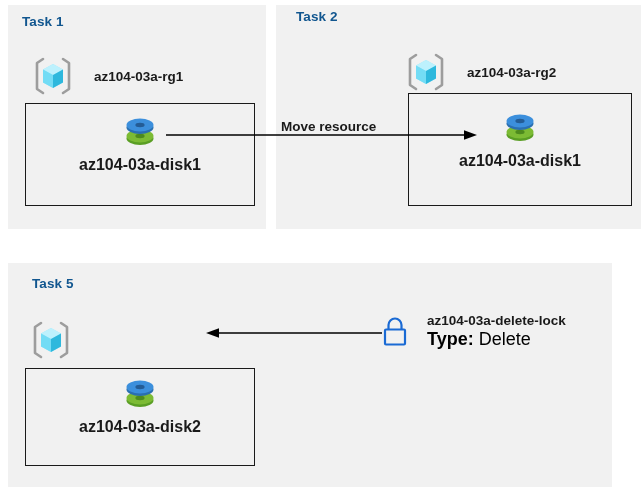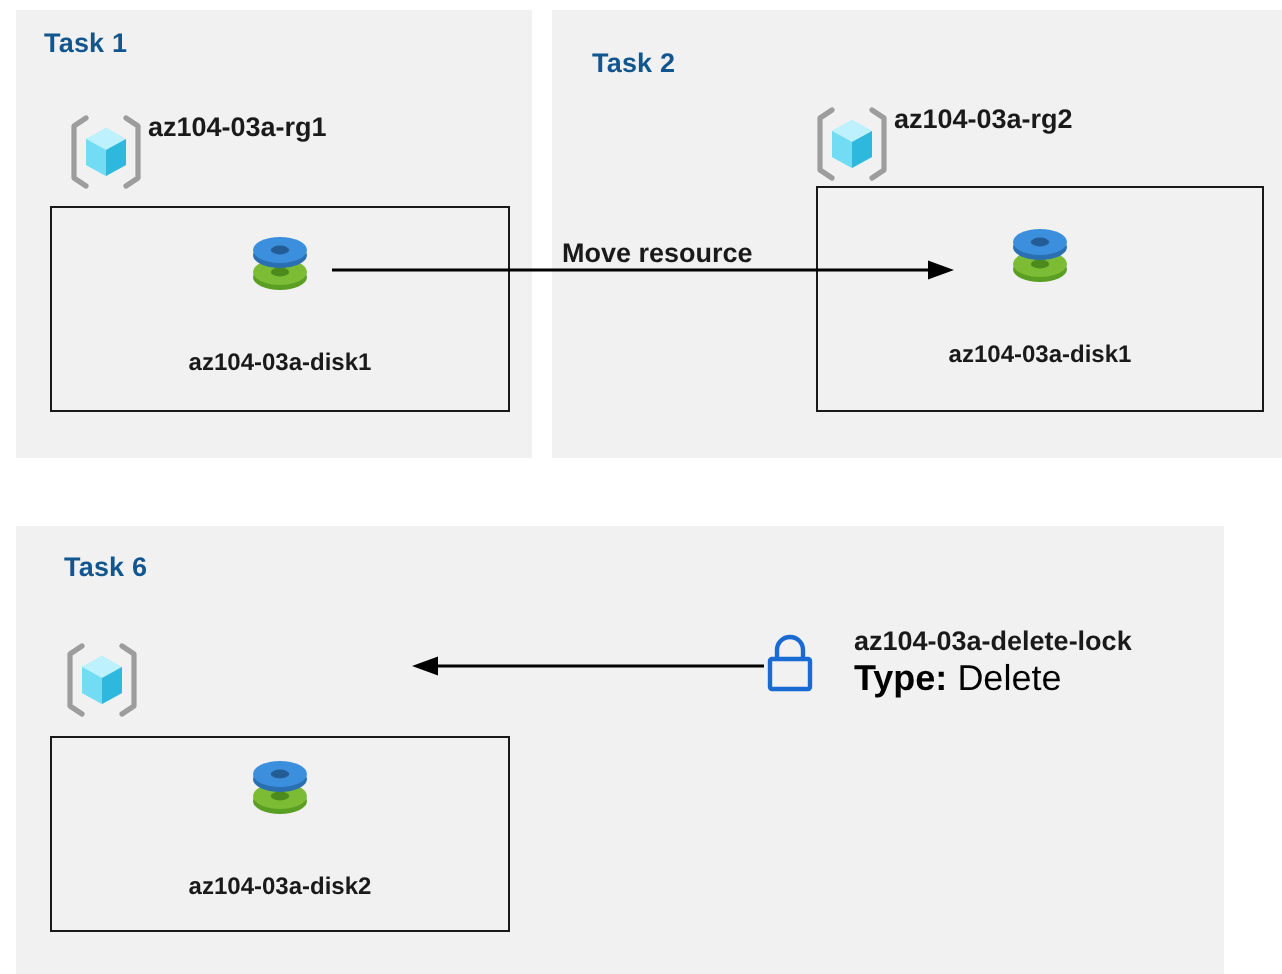--- a/index.html
+++ b/index.html
@@ -31,40 +31,40 @@
 
   .panel-title {
     position: absolute;
     font-weight: bold;
     font-size: 13.5px;
     color: #11568f;
     letter-spacing: 0.1px;
     white-space: nowrap;
   }
   #title-task1 { left: 22px;  top: 14px; }
-  #title-task2 { left: 296px; top: 24px; }
+  #title-task2 { left: 296px; top: 9px; }
   #title-task3 { left: 32px;  top: 276px; }
 
   
   .inner-box {
     position: absolute;
     border: 1.5px solid #1a1a1a;
     background: #f1f1f1;
     box-sizing: border-box;
   }
   #box-task1 { left: 25px;  top: 103px; width: 230px; height: 103px; }
   #box-task2 { left: 408px; top: 93px;  width: 224px; height: 113px; }
   #box-task3 { left: 25px;  top: 368px; width: 230px; height: 98px; }
 
   
   .rg-row {
     position: absolute;
     display: flex;
-    align-items: flex-start;
-    gap: 0;
+    align-items: center;
+    gap: 20px;
     white-space: nowrap;
   }
   #rg-row-1 { left: 32px;  top: 56px; }
   #rg-row-2 { left: 405px; top: 52px; }
   #rg-row-3 { left: 30px;  top: 320px; }
 
   .rg-label {
     font-weight: bold;
     font-size: 13.5px;
     color: #1a1a1a;
@@ -80,23 +80,23 @@
     align-items: center;
     white-space: nowrap;
   }
   #disk-group-1 { left: 72px;  top: 112px; width: 136px; }
   #disk-group-2 { left: 452px; top: 108px; width: 136px; }
   #disk-group-3 { left: 72px;  top: 374px; width: 136px; text-align: right; }
 
   .icon-disk { width: 38px; height: 38px; display: block; }
 
   .disk-label {
-    margin-top: 24px;
-    font-weight: bold;
-    font-size: 12px;
+    margin-top: 6px;
+    font-weight: bold;
+    font-size: 16px;
     color: #1a1a1a;
   }
 
   
   .connector {
     position: absolute;
   }
   #connector-move  { left: 166px; top: 124px; width: 312px; height: 22px; }
   #connector-lock  { left: 206px; top: 325px; width: 176px; height: 16px; }
 
@@ -208,21 +208,21 @@
     <svg width="312" height="22" viewBox="0 0 312 22" xmlns="http://www.w3.org/2000/svg">
       <line x1="0" y1="11" x2="300" y2="11" stroke="#000000" stroke-width="1.6"></line>
       <path d="M311 11 L298 6.3 L298 15.7 Z" fill="#000000"></path>
     </svg>
   </div>
 
   <div class="move-label">Move resource</div>
 
   <div class="panel" id="panel-task3"></div>
 
-  <div class="panel-title" id="title-task3">Task 6</div>
+  <div class="panel-title" id="title-task3">Task 5</div>
 
   <div class="rg-row" id="rg-row-3">
     <span class="icon-wrap">
       <svg class="icon-rg" viewBox="0 0 42 40" xmlns="http://www.w3.org/2000/svg">
         <path d="M11 3 L5 7 L5 33 L11 37" fill="none" stroke="#9d9d9d" stroke-width="2.6" stroke-linecap="round" stroke-linejoin="round"></path>
         <path d="M31 3 L37 7 L37 33 L31 37" fill="none" stroke="#9d9d9d" stroke-width="2.6" stroke-linecap="round" stroke-linejoin="round"></path>
         <path d="M21 8 L31 13.5 L31 26.5 L21 32 L11 26.5 L11 13.5 Z" fill="#9fe8fb"></path>
         <path d="M21 8 L31 13.5 L21 19 L11 13.5 Z" fill="#bdf1fd"></path>
         <path d="M21 19 L31 13.5 L31 26.5 L21 32 Z" fill="#2eb8dd"></path>
         <path d="M21 19 L11 13.5 L11 26.5 L21 32 Z" fill="#73dcf5"></path>

